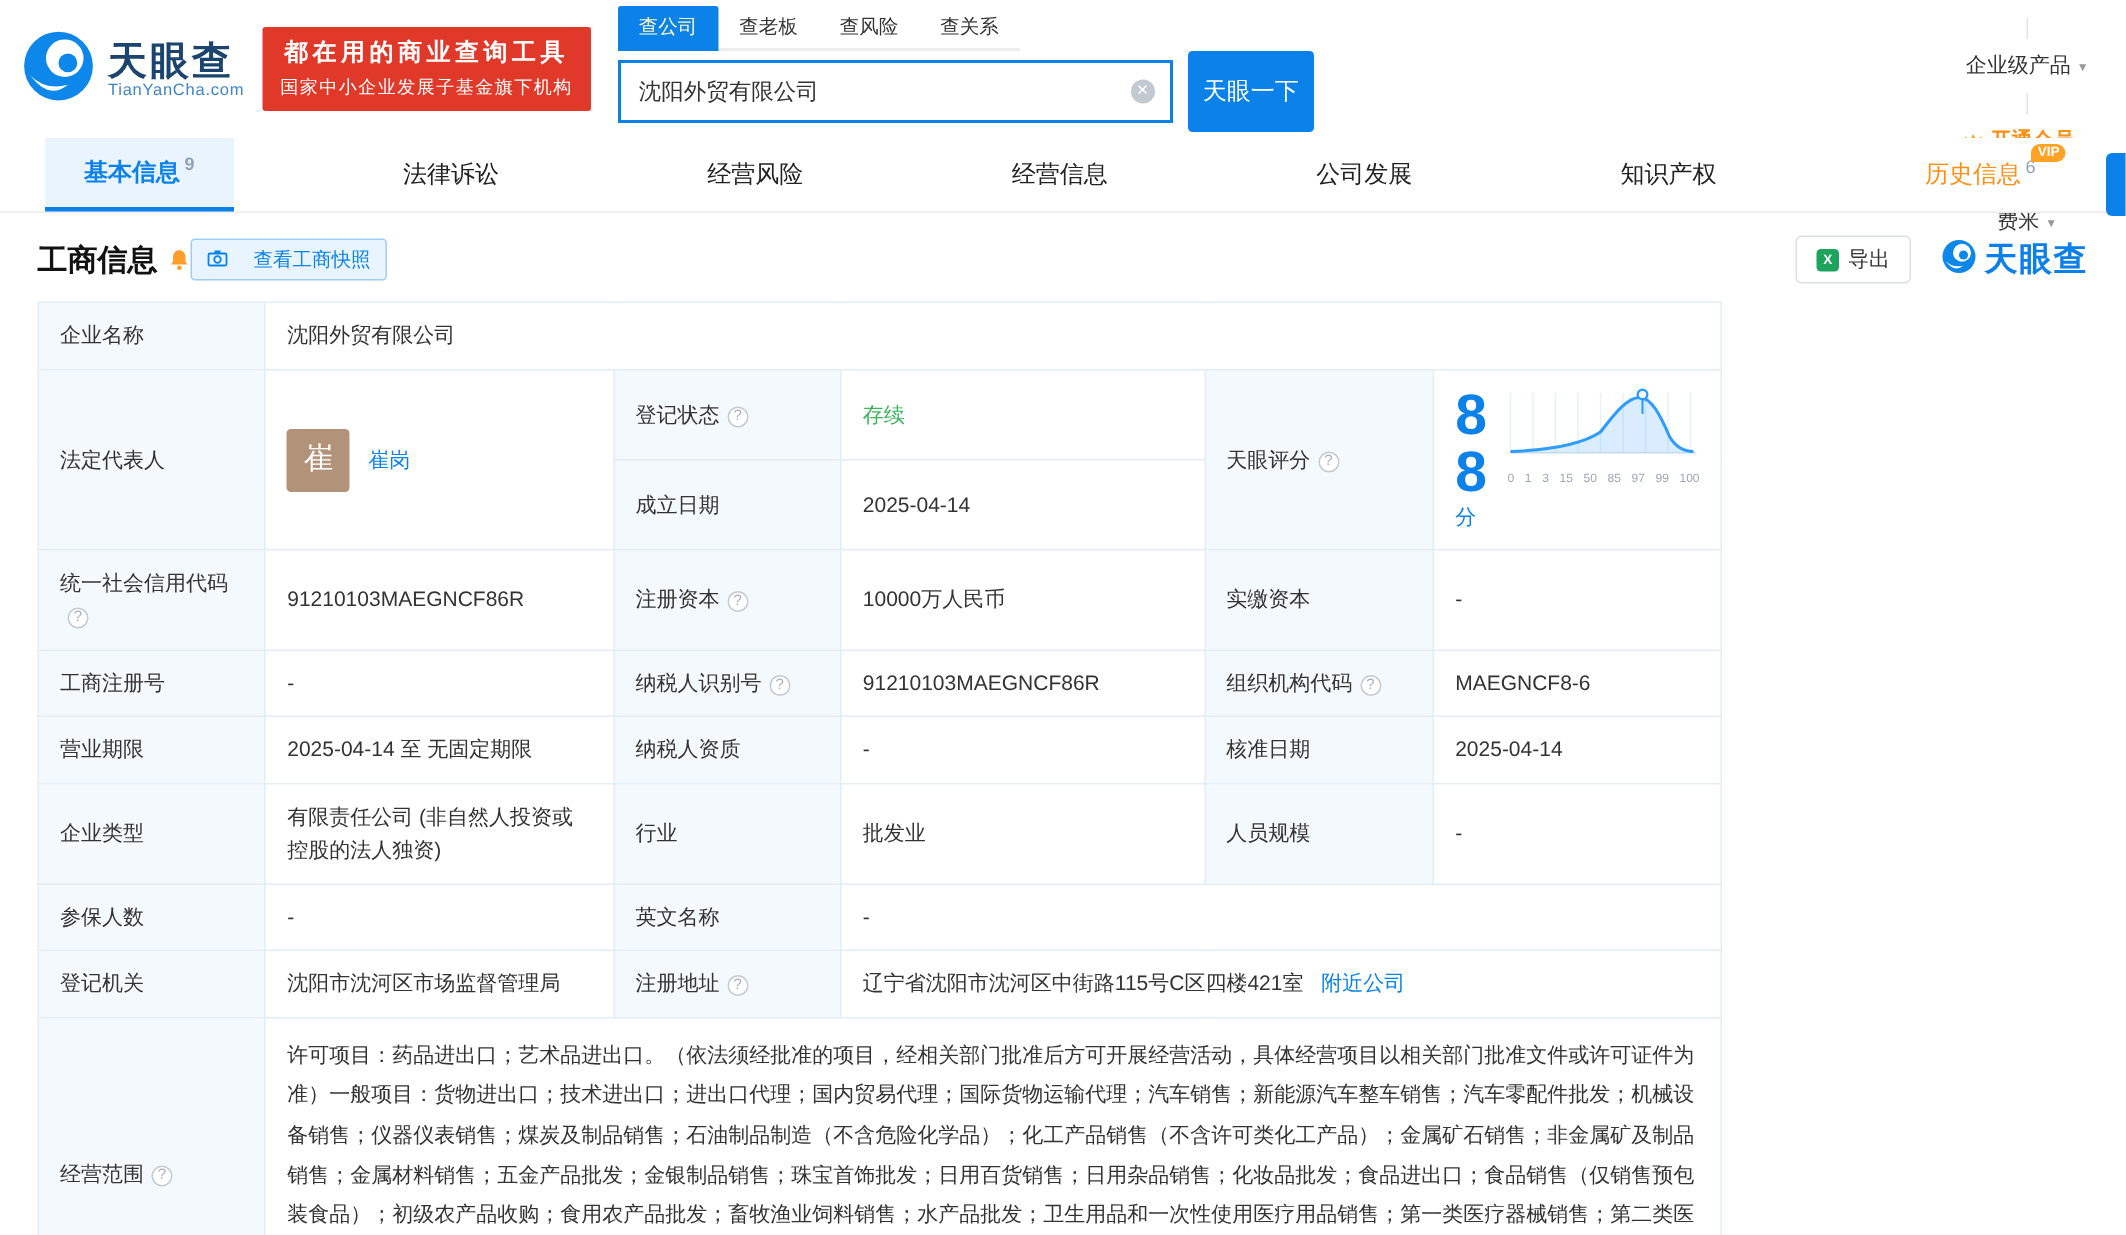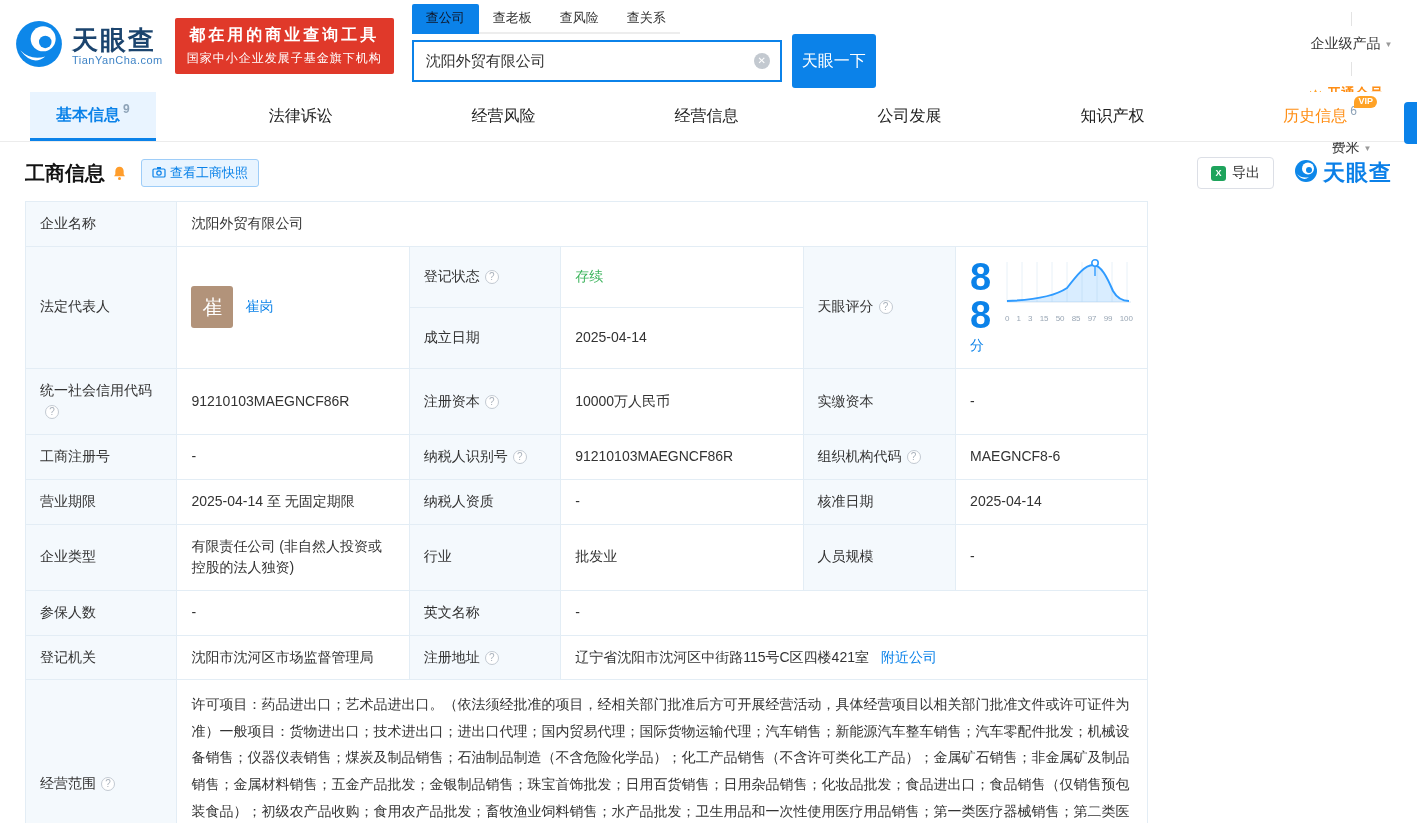--- a/index.html
+++ b/index.html
@@ -12,21 +12,21 @@
   .brand { display:flex; align-items:center; gap:8px; cursor:pointer; }
   .brand-text .cn { font-size:26px; font-weight:bold; color:#1b446e; letter-spacing:2px; line-height:1.1; }
   .brand-text .en { font-size:11px; color:#3f84c6; letter-spacing:.5px; }
   .promo { margin-left:12px; background:#e0392a; color:#fff; text-align:center; padding:7px 12px; border-radius:2px; cursor:pointer; }
   .promo .l1 { font-size:16px; font-weight:bold; letter-spacing:3px; }
   .promo .l2 { font-size:12px; margin-top:4px; letter-spacing:1px; }
 
   .search-wrap { margin-left:18px; }
   .search-tabs { display:flex; width:fit-content; border-bottom:2px solid #ededed; font-size:13px; }
   .stab { padding:5px 14px; color:#333; cursor:pointer; }
-  .stab.active { background:#0b82e9; color:#0f172a; margin-bottom:-2px; border-radius:2px 2px 0 0; }
+  .stab.active { background:#0b82e9; color:#fef9c3; margin-bottom:-2px; border-radius:2px 2px 0 0; }
   .search-row { display:flex; align-items:center; }
   .search-box { width:370px; height:42px; border:2px solid #0b82e9; display:flex; align-items:center; background:#fff; }
   .search-box input { flex:1; border:0; outline:0; font-size:15px; padding:0 12px; color:#333;
     font-family:"Liberation Sans","DejaVu Sans",sans-serif; }
   .clear-ic { width:16px; height:16px; border-radius:50%; background:#c3c9d0; color:#fff; font-size:10px;
     line-height:16px; text-align:center; margin-right:10px; cursor:pointer; flex:none; }
   .search-btn { width:84px; height:54px; background:#0b82e9; color:#fff; font-size:16px; border:0;
     margin-left:10px; border-radius:3px; cursor:pointer; font-family:inherit; }
 
   .top-nav { margin-left:auto; display:flex; align-items:center; font-size:14px; color:#333; gap:9px; white-space:nowrap;flex-direction:column; }
@@ -48,21 +48,21 @@
   .tab.history { color:#ff8e14; }
   .badge-vip { position:absolute; top:4px; right:6px; background:#ffa226; color:#fff; font-size:9px; font-weight:bold;
     padding:1px 4px; border-radius:6px 6px 6px 0; line-height:1.1; }
   .side-handle { position:absolute; right:0; top:102px; width:13px; height:42px; background:#0b82e9;
     border-radius:4px 0 0 4px; cursor:pointer; z-index:9; }
 
   
   .sec-head { display:flex; align-items:center; margin:15px 25px 12px; }
   .sec-title { font-size:20px; font-weight:bold; color:#121212; }
   .sub-bell { margin-left:7px; display:flex; cursor:pointer; }
-  .snap-btn { margin-left:14px; display:flex; align-items:center; gap:4px; padding:4px 10px; background:#e8f4ff;
+  .snap-btn { display:flex; align-items:center; gap:17px; padding:4px 10px; background:#e8f4ff;
     border:1px solid #9ecdf8; color:#0b82e9; font-size:13px; border-radius:3px; cursor:pointer; font-family:inherit; }
   .sec-right { margin-left:auto; display:flex; align-items:center; }
   .export-btn { display:flex; align-items:center; gap:6px; padding:6px 13px; border:1px solid #dcdfe6;
     border-radius:4px; background:#fff; font-size:14px; color:#333; cursor:pointer; font-family:inherit; }
   .xls-ic { width:15px; height:15px; background:#1ea35c; border-radius:3px; color:#fff; font-size:9px; font-weight:bold;
     display:flex; align-items:center; justify-content:center; }
   .wm { display:flex; align-items:center; gap:5px; margin-left:20px; cursor:default; }
   .wm .wm-txt { color:#0b80e8; font-size:22px; font-weight:bold; letter-spacing:1px; }
 
   

